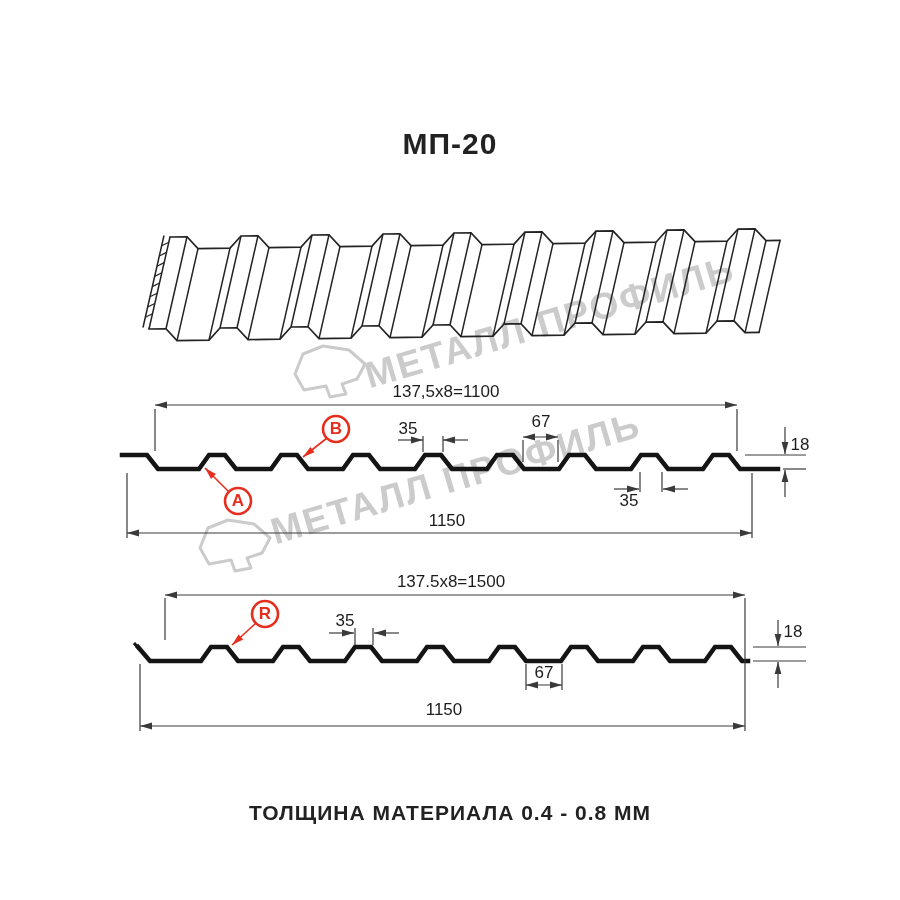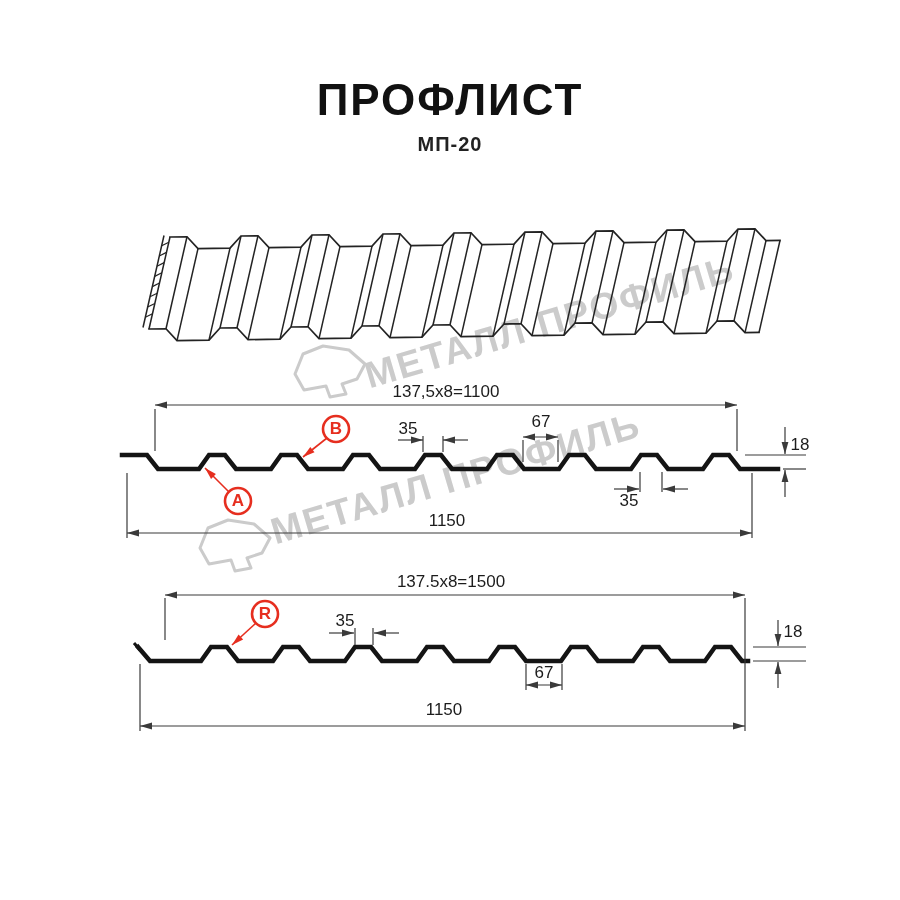--- a/index.html
+++ b/index.html
@@ -1,38 +1,37 @@
 <!DOCTYPE html>
 <html><head>
 <meta charset="utf-8">
 <style>
   html,body{margin:0;padding:0;background:#fff;}
   #page{position:relative;width:900px;height:900px;background:#fff;overflow:hidden;
         font-family:"Liberation Sans",sans-serif;color:#1a1a1a;}
   .abs{position:absolute;white-space:nowrap;}
   .ctr{transform:translate(-50%,-50%);}
   #title{left:450px;top:100px;font-size:44px;font-weight:800;letter-spacing:2px;color:#111;}
-  #subtitle{left:450px;top:144px;font-size:20px;font-weight:600;letter-spacing:1px;color:#222;}
+  #subtitle{left:450px;top:144px;font-size:30px;font-weight:600;letter-spacing:1px;color:#222;}
   .dim{font-size:17px;color:#1c1c1c;z-index:3;}
   .redlbl{font-size:17px;font-weight:700;z-index:4;}
   #footer-note{left:450px;top:813px;font-size:21px;font-weight:600;letter-spacing:1px;color:#222;}
   .wm-text{font-size:37px;font-weight:700;letter-spacing:2px;z-index:1;
            transform-origin:left center;line-height:44px;}
   #wm1-text{left:366px;top:355px;transform:rotate(-16.5deg);}
   #wm2-text{left:272px;top:511px;transform:rotate(-16.5deg);}
   svg{position:absolute;left:0;top:0;}
   #linework{z-index:2;}
   .wm-logo{z-index:1;}
 </style>
 </head>
 <body>
 
 <div id="page">
 
-  <div id="title" class="abs ctr">ПРОФЛИСТ</div>
   <div id="subtitle" class="abs ctr">МП-20</div>
 
   <div id="wm1-text" class="abs wm-text" style="color: rgb(203, 203, 203);">МЕТАЛЛ ПРОФИЛЬ</div>
   <div id="wm2-text" class="abs wm-text" style="color: rgb(203, 203, 203);">МЕТАЛЛ ПРОФИЛЬ</div>
   <svg class="wm-logo" width="74" height="58" style="left:293px;top:344px;" viewBox="0 0 74 58">
     <polygon class="wm-poly" points="30,2 10,10 2,30 11,46 33,42 37,53 53,50 49,40 64,35 72,20 56,6" fill="none" stroke-width="3" stroke-linejoin="round" stroke="#cbcbcb"></polygon>
   </svg>
   <svg class="wm-logo" width="74" height="58" style="left:198px;top:518px;" viewBox="0 0 74 58">
     <polygon class="wm-poly" points="30,2 10,10 2,30 11,46 33,42 37,53 53,50 49,40 64,35 72,20 56,6" fill="none" stroke-width="3" stroke-linejoin="round" stroke="#cbcbcb"></polygon>
   </svg>
@@ -181,13 +180,14 @@
   <div class="abs ctr redlbl" style="left: 238px; top: 501px; color: rgb(230, 46, 31);">A</div>
   <div class="abs ctr redlbl" style="left: 336px; top: 429px; color: rgb(230, 46, 31);">B</div>
 
   <div class="abs ctr dim" style="left:451px;top:582px">137.5x8=1500</div>
   <div class="abs ctr dim" style="left:345px;top:621px">35</div>
   <div class="abs ctr dim" style="left:793px;top:632px">18</div>
   <div class="abs ctr dim" style="left:544px;top:673px">67</div>
   <div class="abs ctr dim" style="left:444px;top:710px">1150</div>
   <div class="abs ctr redlbl" style="left: 265px; top: 614px; color: rgb(230, 46, 31);">R</div>
 
+  <div id="footer-note" class="abs ctr">ТОЛЩИНА МАТЕРИАЛА 0.4 - 0.8 ММ</div>
 </div>
 
 </body></html>

